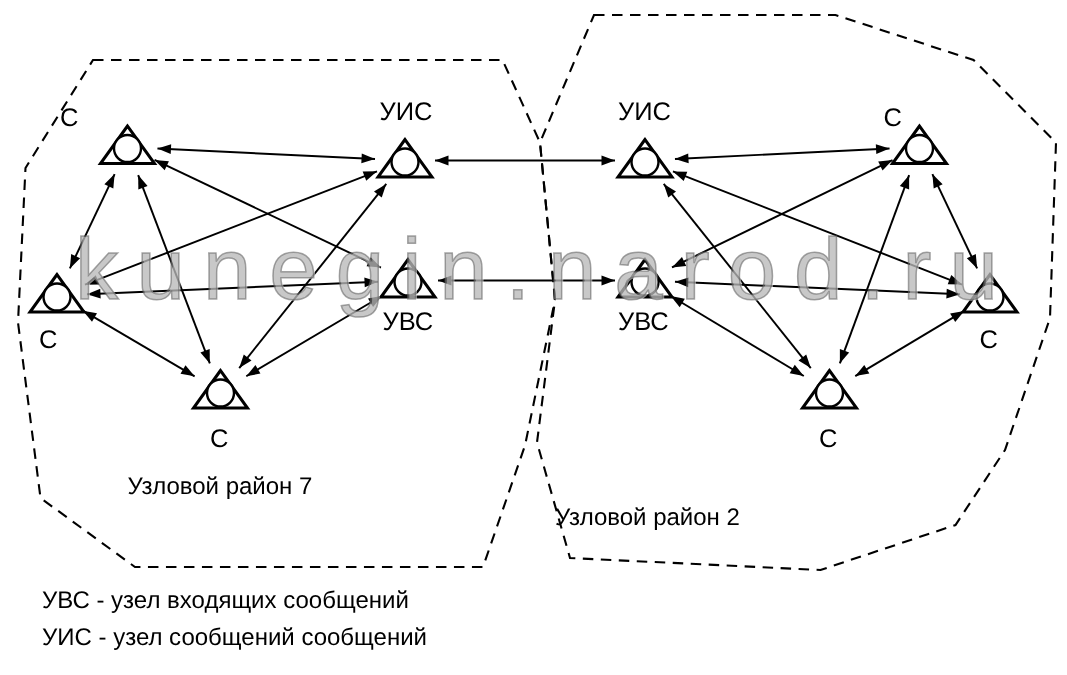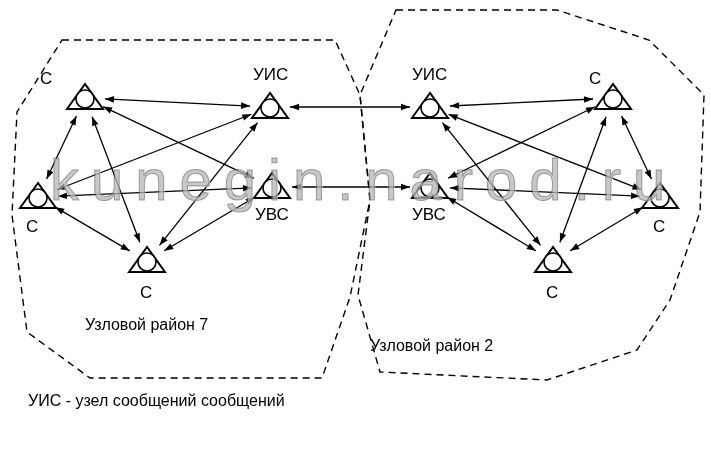--- a/index.html
+++ b/index.html
@@ -210,15 +210,16 @@
         <text x="546" y="298" font-size="17" font-family="&quot;Liberation Sans&quot;, sans-serif" fill="#000000">С</text>
       </g>
     </svg>
 
   <div class="watermark">kunegin.narod.ru</div>
 
   <div class="region-label" id="region-label-1">Узловой район 7</div>
   <div class="region-label" id="region-label-2">Узловой район 2</div>
 
   <div class="legend">
+    <div>УВС - узел входящих сообщений</div>
     <div>УИС - узел сообщений сообщений</div>
   </div>
 </div>
 
 </body></html>

